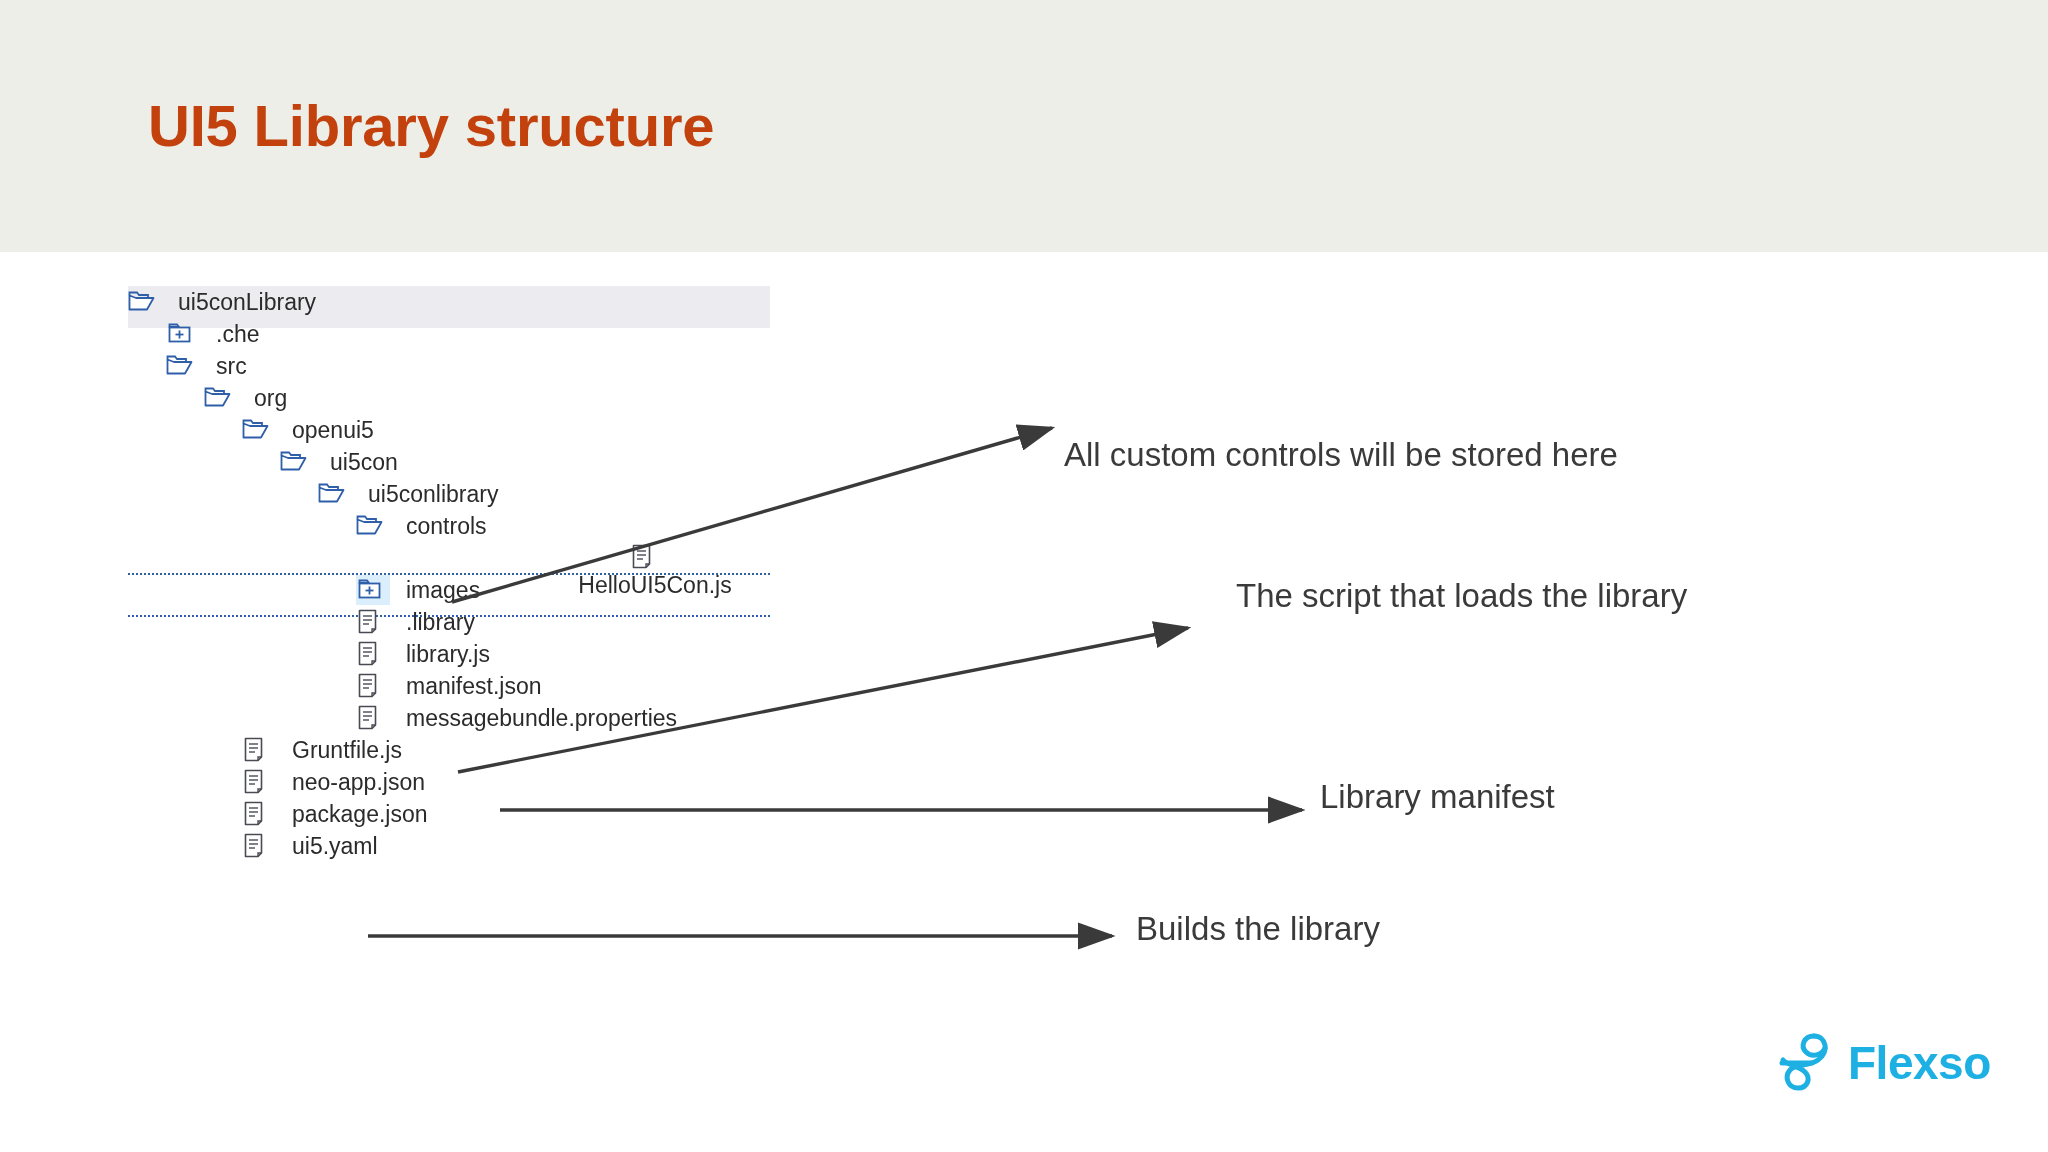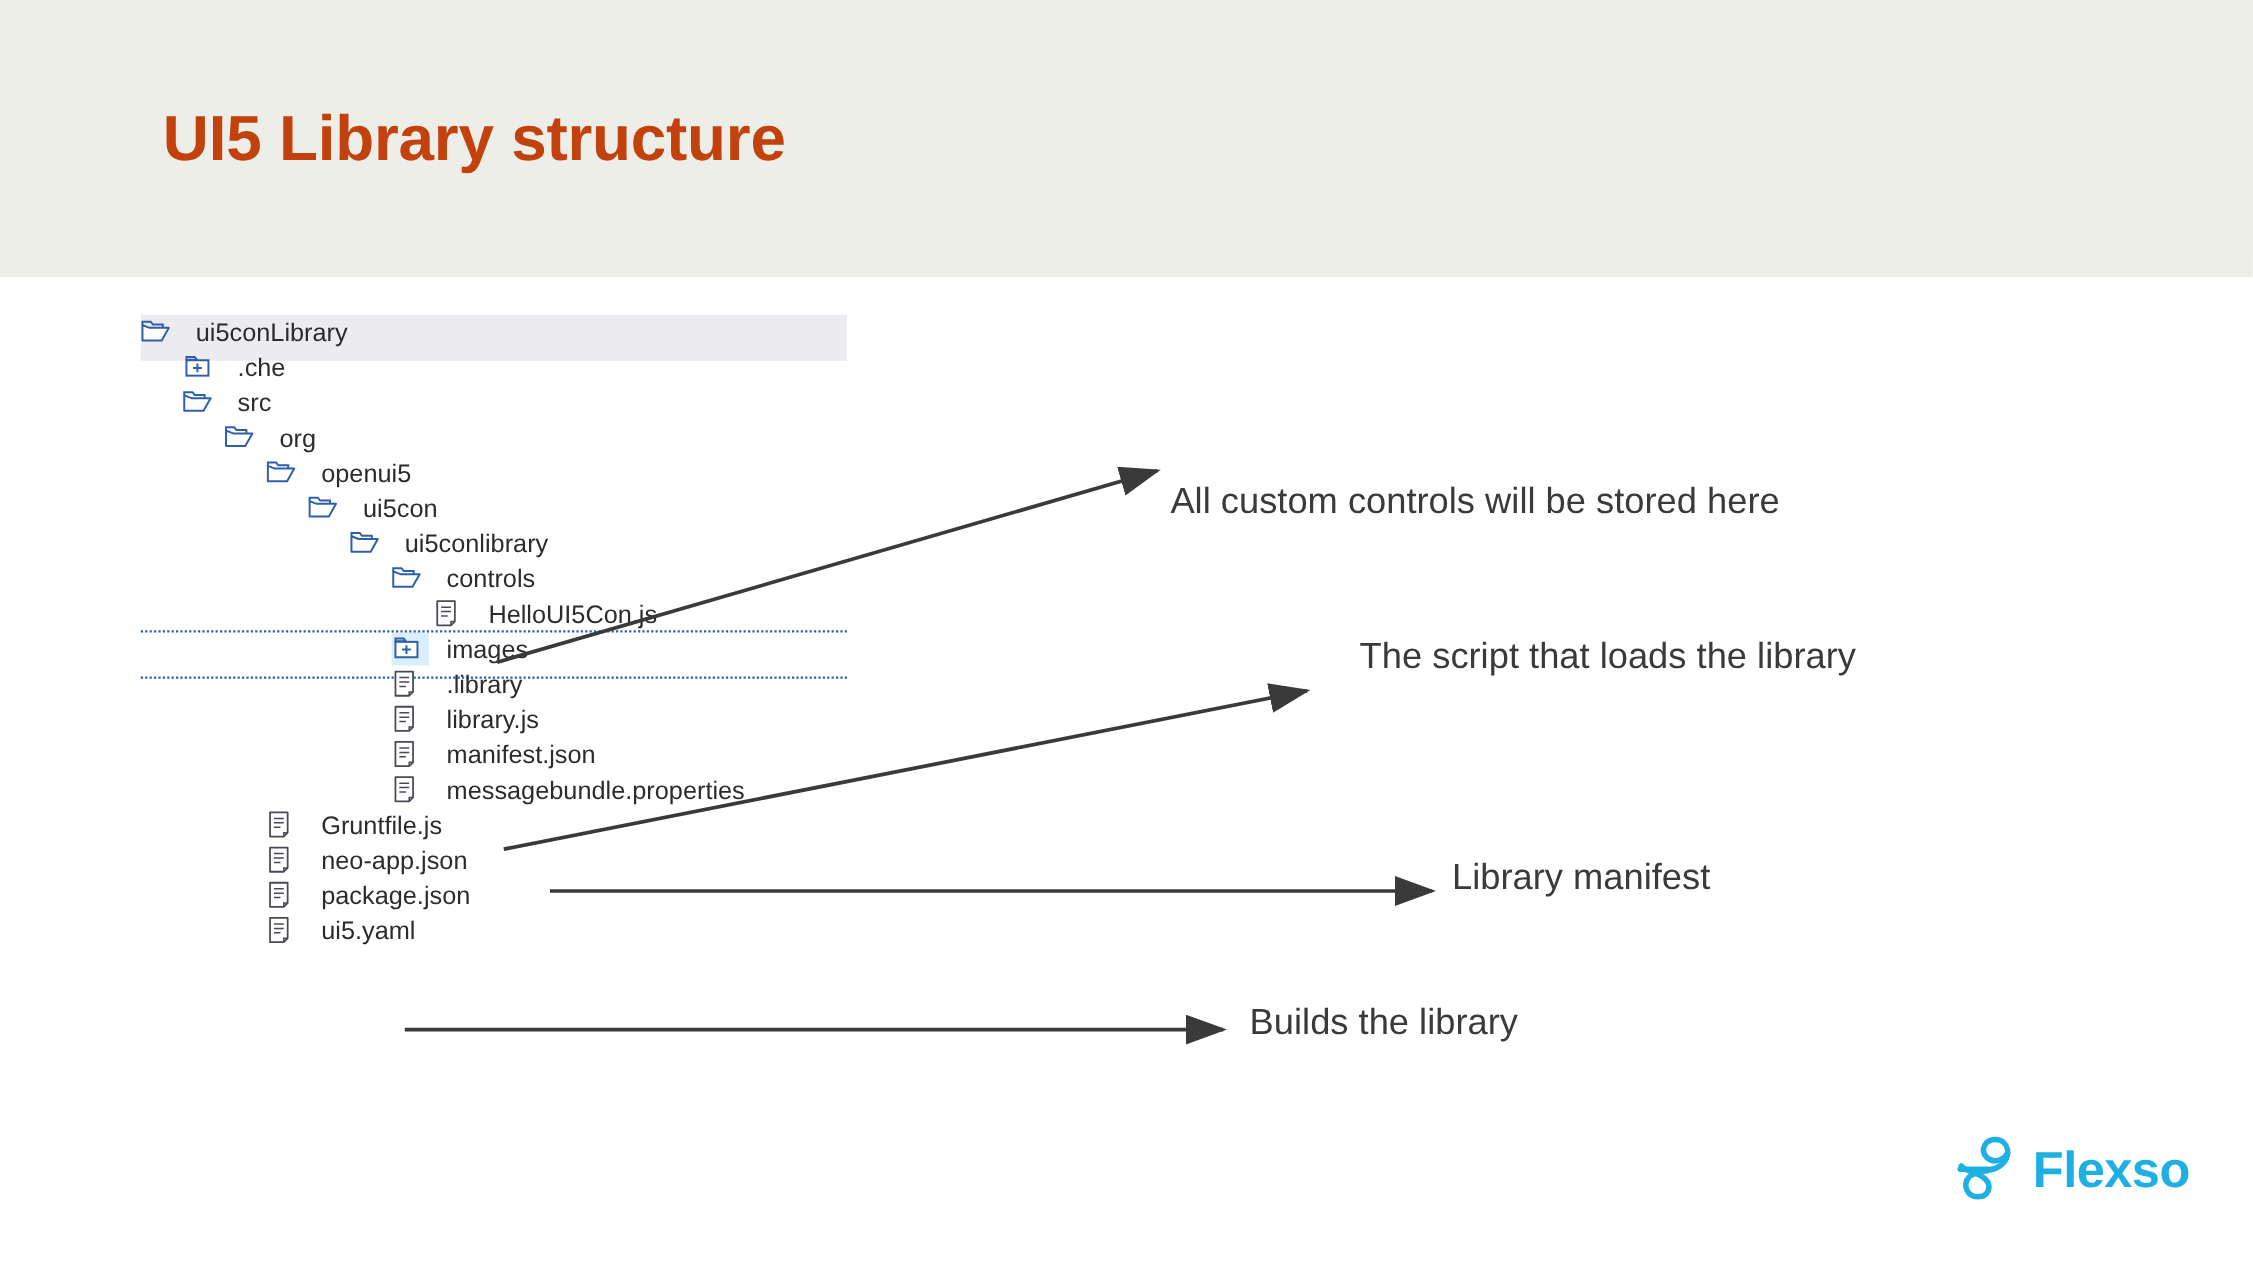--- a/index.html
+++ b/index.html
@@ -206,21 +206,21 @@
     </div>
     <div class="tree-row" style="padding-left: 356px;">
       <span class="icon-slot">
         <svg class="ico" width="28" height="24" viewBox="0 0 28 24">
     <path d="M1.5 5.5 L1.5 2.5 L9 2.5 L11 5 L20 5 L20 8" fill="none" stroke="#2f5fa8" stroke-width="1.8"></path>
     <path d="M1.5 5.5 L1.5 19.5 L19 19.5 L25.5 8 L8 8 Z" fill="#ffffff" stroke="#2f5fa8" stroke-width="1.8" stroke-linejoin="round"></path>
   </svg>
       </span>
       <span class="label">controls</span>
     </div>
-    <div class="tree-row" style="padding-left: 394px;">
+    <div class="tree-row" style="padding-left: 394px; flex-direction: column;">
       <span class="icon-slot">
         <svg class="ico" width="24" height="26" viewBox="0 0 24 26">
     <path d="M3.5 1.5 L19.5 1.5 L19.5 20 L16 23.5 L3.5 23.5 Z" fill="#ffffff" stroke="#4a4a55" stroke-width="1.6" stroke-linejoin="round"></path>
     <path d="M19.5 20 L16 20 L16 23.5" fill="none" stroke="#4a4a55" stroke-width="1.4"></path>
     <line x1="7" y1="7" x2="16" y2="7" stroke="#4a4a55" stroke-width="1.4"></line>
     <line x1="7" y1="11" x2="16" y2="11" stroke="#4a4a55" stroke-width="1.4"></line>
     <line x1="7" y1="15" x2="13" y2="15" stroke="#4a4a55" stroke-width="1.4"></line>
   </svg>
       </span>
       <span class="label">HelloUI5Con.js</span>

